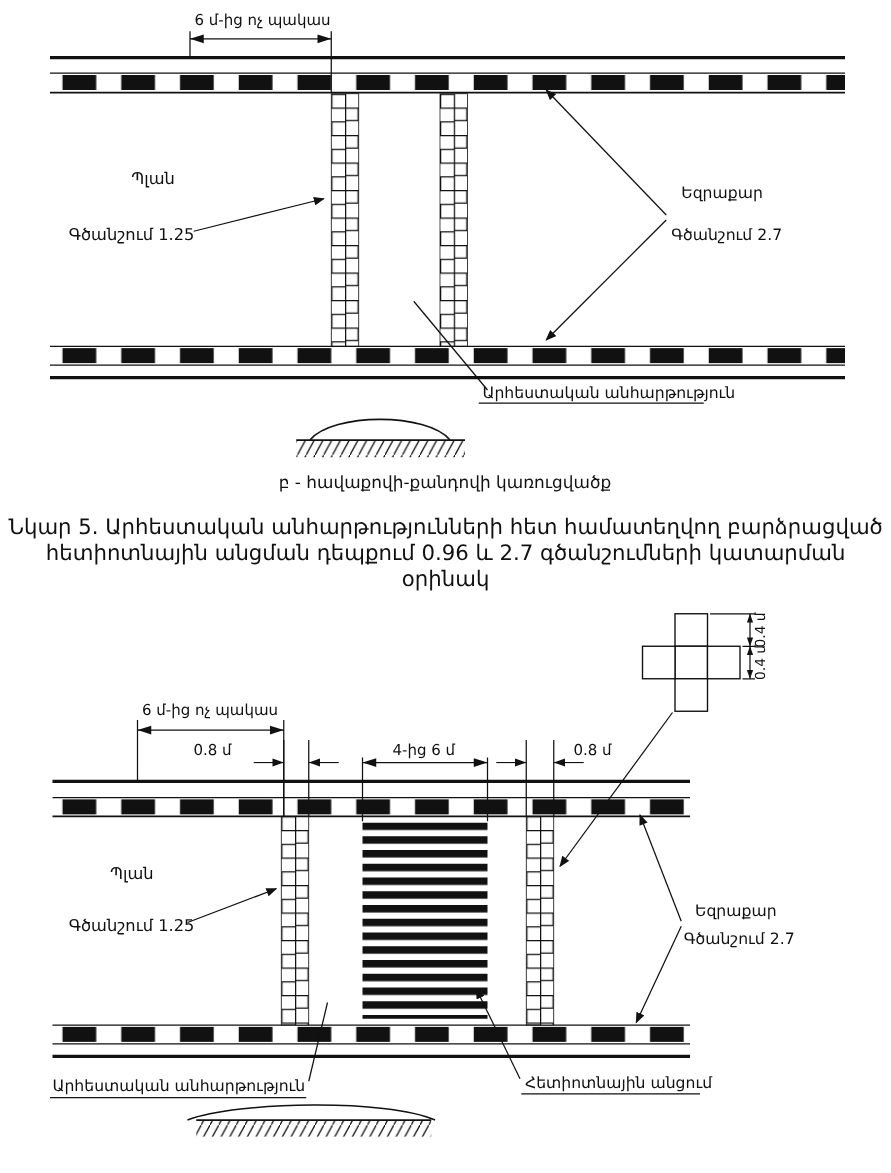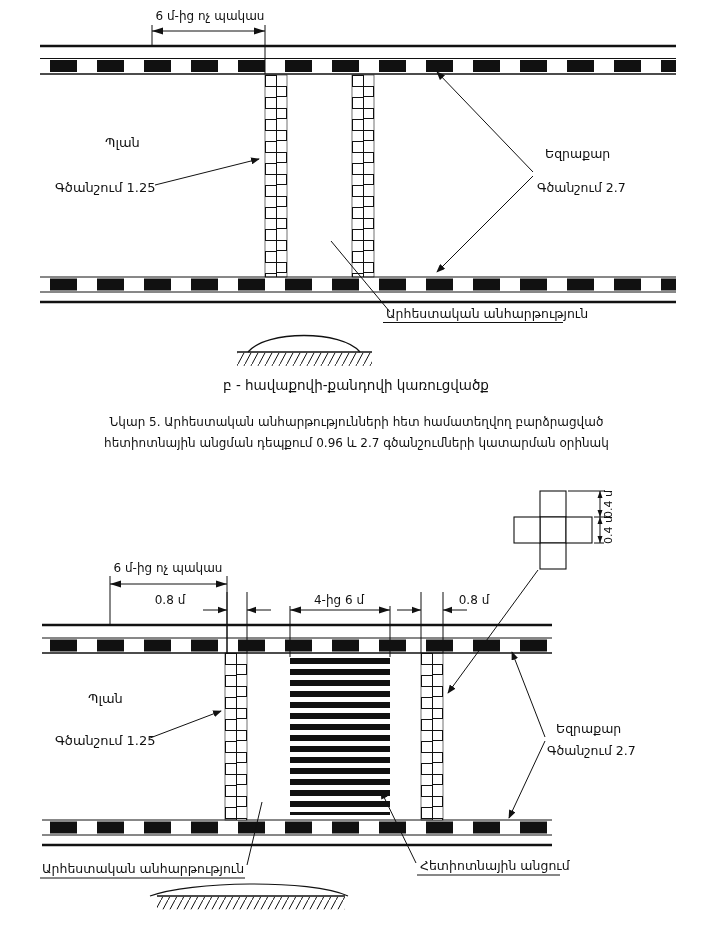--- a/index.html
+++ b/index.html
@@ -4,21 +4,21 @@
 <style>
   html,body{margin:0;padding:0;}
   body{
     width:713px;height:938px;background:#ffffff;position:relative;
     font-family:"DejaVu Sans",sans-serif;color:#111;overflow:hidden;
   }
   .abs{position:absolute;}
   svg text{font-family:"DejaVu Sans",sans-serif;fill:#111;}
   .figcap{
     position:absolute;top:412px;left:0;width:713px;text-align:center;
-    font-size:12px;line-height:21px;color:#111;
+    font-size:17px;line-height:21px;color:#111;
   }
 </style>
 </head>
 <body>
 
 <div class="abs" style="left:0;top:0;width:713px;height:938px;">
 
   <svg class="abs" style="left:0;top:0" width="713" height="405" viewBox="0 0 713 405">
     <defs>
       <marker id="arrowT" viewBox="0 0 10 8" refX="9" refY="4" markerWidth="9" markerHeight="7" orient="auto">

